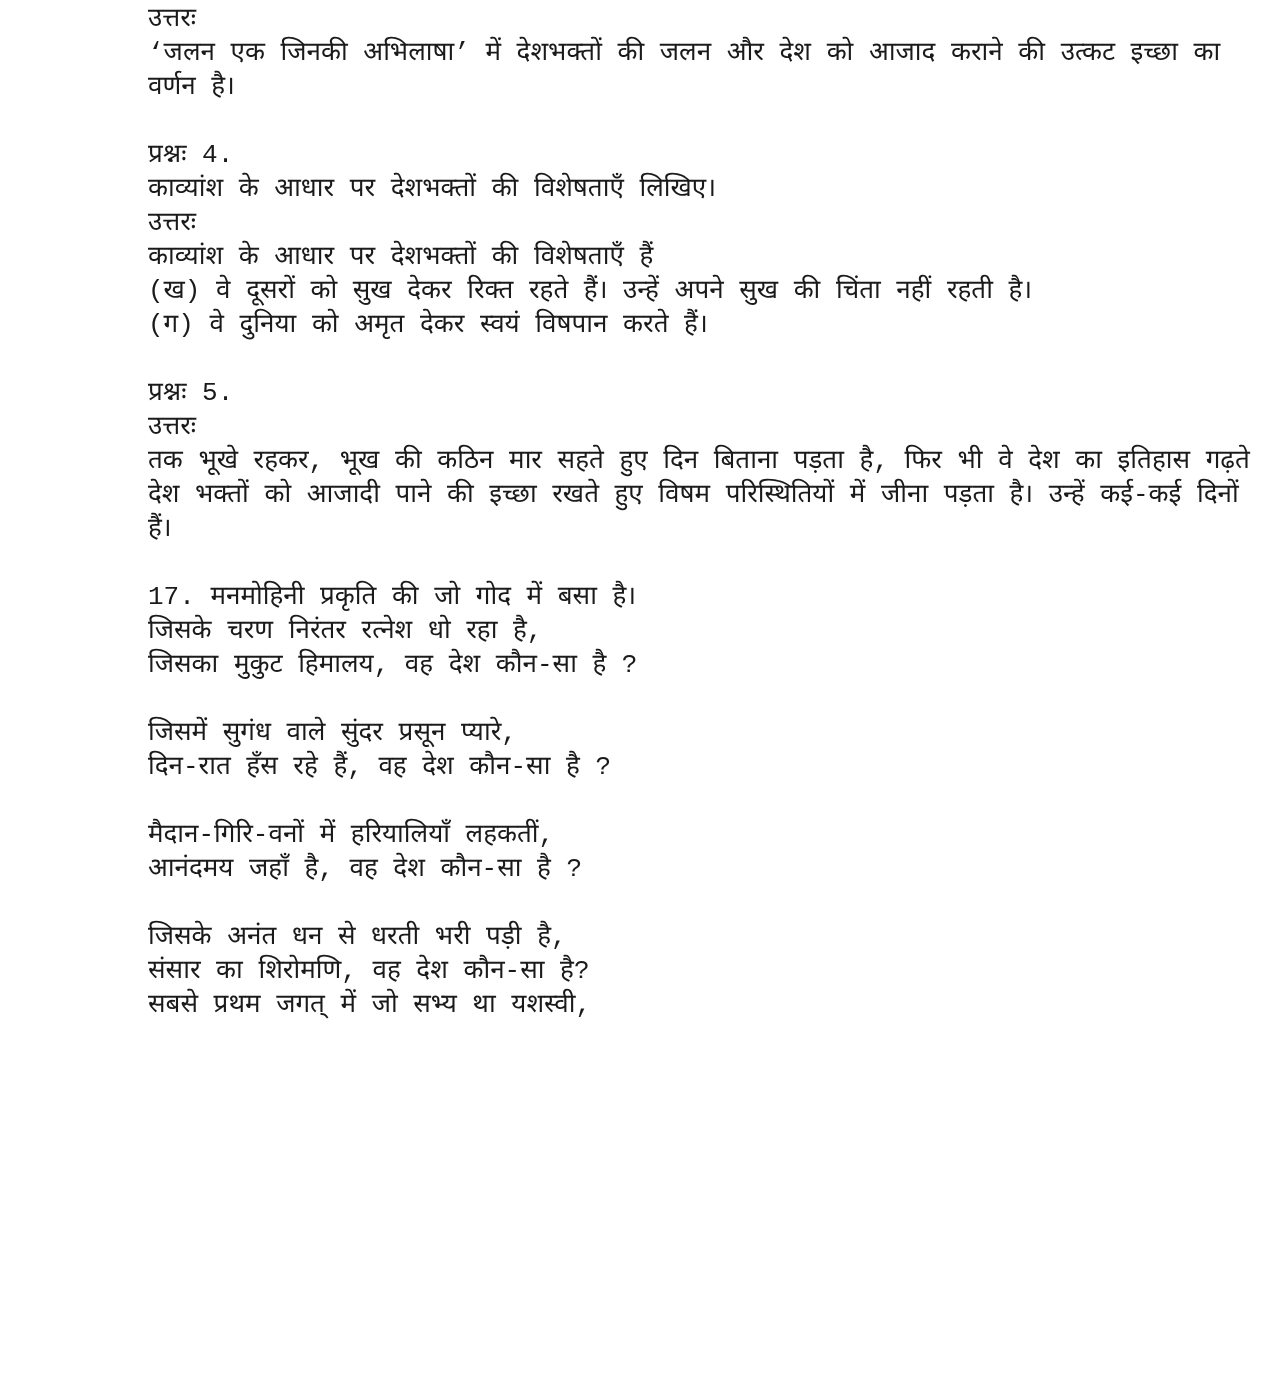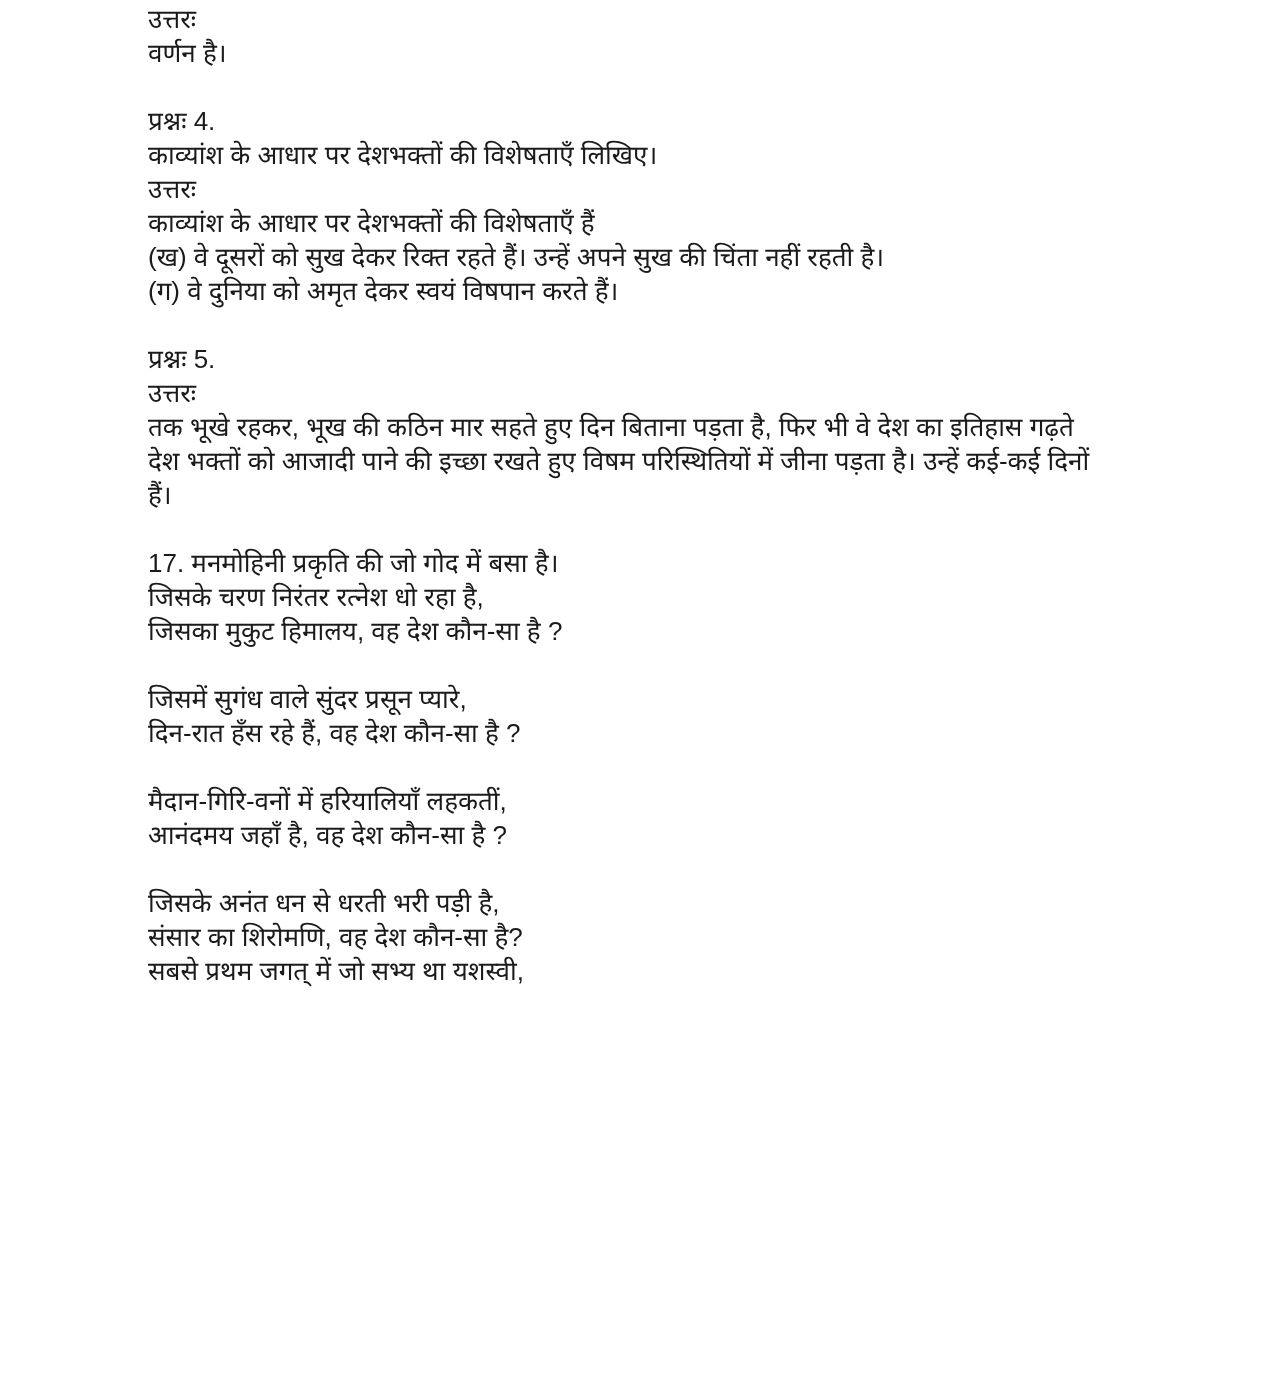--- a/index.html
+++ b/index.html
@@ -10,21 +10,21 @@
   body {
     width: 1275px;
     height: 1373px;
     overflow: hidden;
   }
   .page {
     box-sizing: border-box;
     width: 1275px;
     min-height: 1373px;
     padding: 2px 60px 20px 148px;
-    font-family: Liberation Sans, sans-serif;
+    font-family: Liberation Mono, monospace;
     font-size: 26px;
     line-height: 34px;
     color: #1a1a1a;
   }
   .block {
     margin: 0 0 34px 0;
   }
   .block:last-child {
     margin-bottom: 16px;
   }
@@ -32,20 +32,21 @@
     white-space: nowrap;
   }
 </style>
 </head>
 <body>
 
 <div class="page">
 
   <div class="block">
     <div class="line">उत्तरः</div>
+    <div class="line">‘जलन एक जिनकी अभिलाषा’ में देशभक्तों की जलन और देश को आजाद कराने की उत्कट इच्छा का</div>
     <div class="line">वर्णन है।</div>
   </div>
 
   <div class="block">
     <div class="line">प्रश्नः 4.</div>
     <div class="line">काव्यांश के आधार पर देशभक्तों की विशेषताएँ लिखिए।</div>
     <div class="line">उत्तरः</div>
     <div class="line">काव्यांश के आधार पर देशभक्तों की विशेषताएँ हैं</div>
     <div class="line">(ख) वे दूसरों को सुख देकर रिक्त रहते हैं। उन्हें अपने सुख की चिंता नहीं रहती है।</div>
     <div class="line">(ग) वे दुनिया को अमृत देकर स्वयं विषपान करते हैं।</div>

